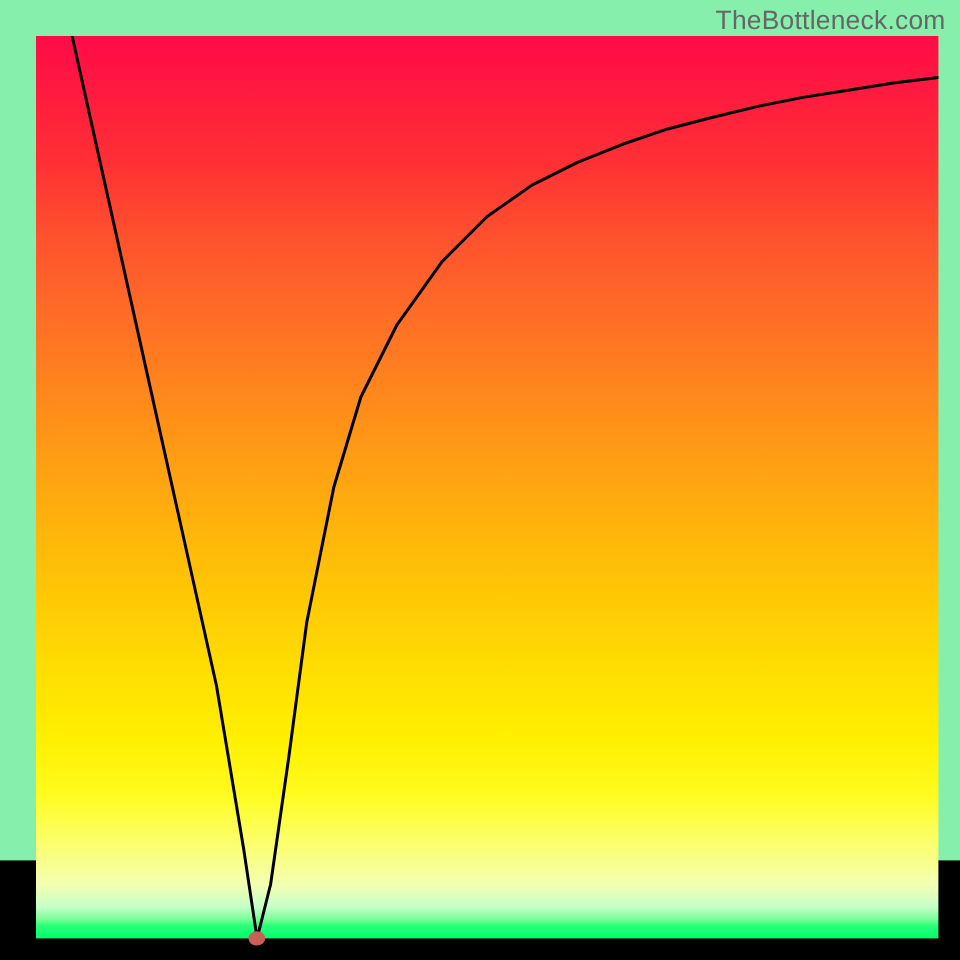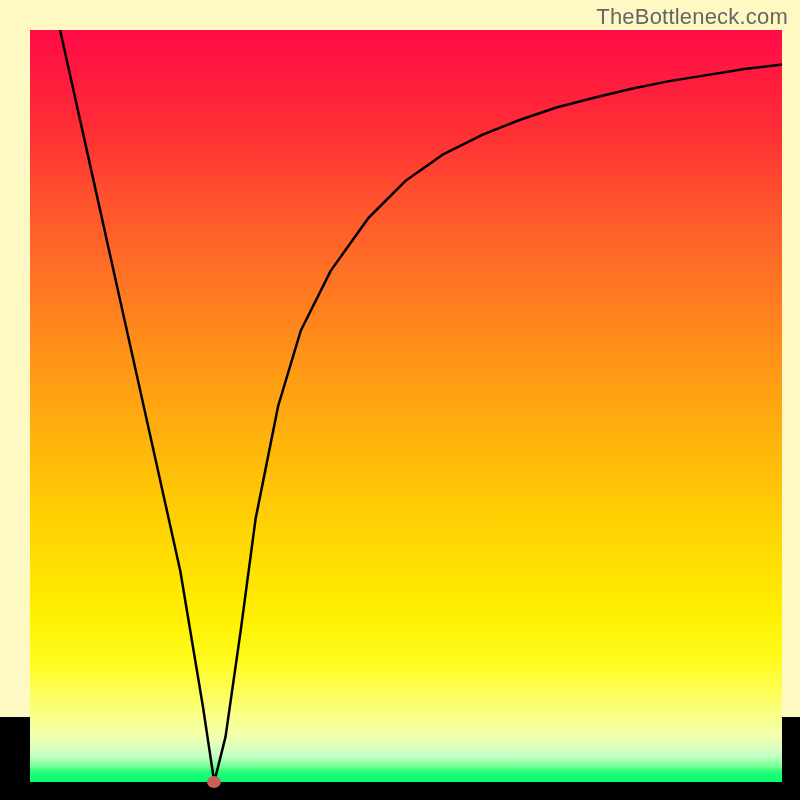--- a/index.html
+++ b/index.html
@@ -7,21 +7,21 @@
     padding: 0;
     width: 800px;
     height: 800px;
     background: #000000;
     overflow: hidden;
   }
   .container {
     position: relative;
     width: 800px;
     height: 717px;
-    background: #fef9c3;
+    background: #86efac;
   }
   .watermark {
     position: absolute;
     top: 4px;
     right: 12px;
     color: #666666;
     font-family: Arial, Helvetica, sans-serif;
     font-size: 22px;
     font-weight: 400;
     z-index: 10;

